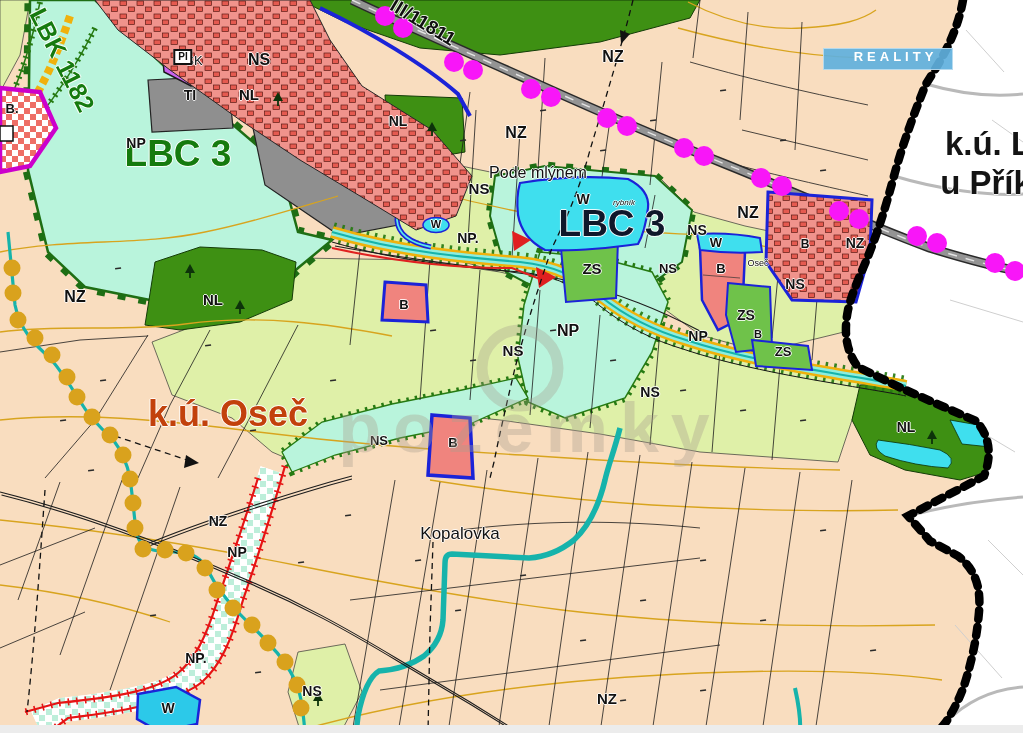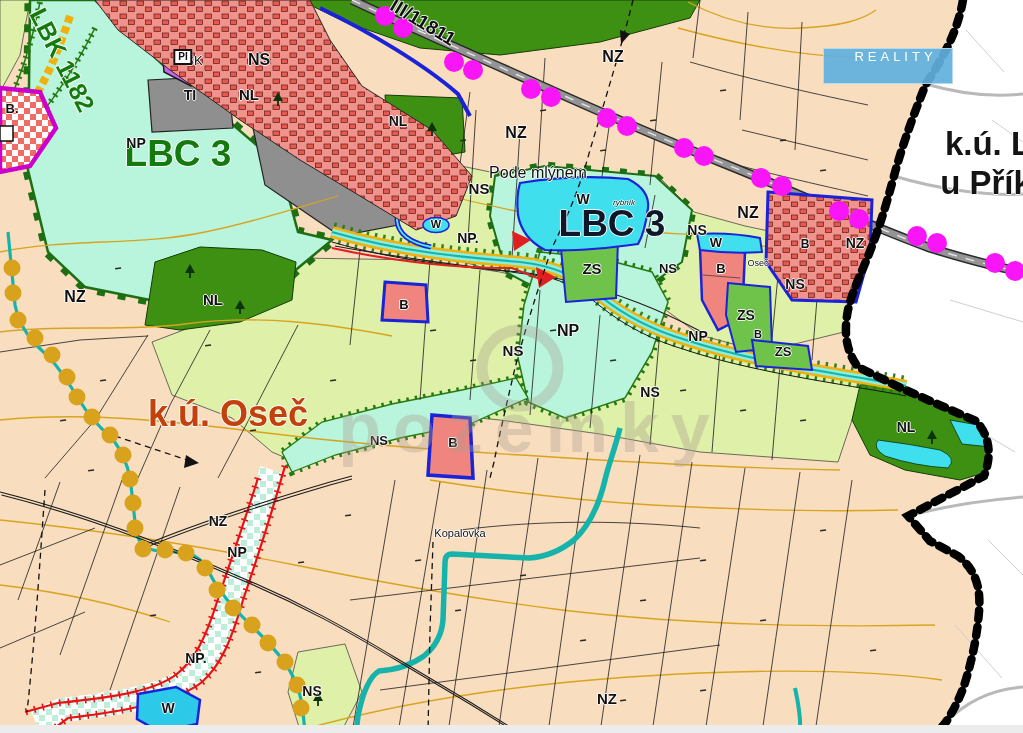--- a/index.html
+++ b/index.html
@@ -4,22 +4,22 @@
 <style>
   html,body{margin:0;padding:0;background:#fff;}
   .stage{position:relative;width:1023px;height:733px;overflow:hidden;background:#f9ddbf;font-family:"Liberation Sans",sans-serif;}
   .stage svg{position:absolute;left:0;top:0;}
   .lbl{position:absolute;white-space:nowrap;line-height:1;color:#111;font-family:"Liberation Sans",sans-serif;
        text-shadow:1px 0 0 rgba(255,255,255,.85),-1px 0 0 rgba(255,255,255,.85),0 1px 0 rgba(255,255,255,.85),0 -1px 0 rgba(255,255,255,.85);}
   .pi-box{background:#fff;border:2px solid #111;padding:1px 3px;text-shadow:none;}
   .logo{position:absolute;left:823px;top:47px;width:130px;}
   .logo-top{height:41px;background:rgba(222,76,72,.87);border:1px solid rgba(255,255,255,.5);box-sizing:border-box;
             color:#fff;font-weight:800;font-style:italic;font-size:33px;text-align:center;line-height:39px;letter-spacing:1px;}
-  .logo-bottom{height:36px;margin-top:1px;background:rgba(96,176,221,.92);border:1px solid rgba(255,255,255,.5);box-sizing:border-box;
-            color:#fff;font-weight:400;font-size:13px;letter-spacing:4px;text-align:center;line-height:16px;padding-left:15px;}
+  .logo-bottom{height:22px;margin-top:1px;background:rgba(96,176,221,.92);border:1px solid rgba(255,255,255,.5);box-sizing:border-box;
+            color:#fff;font-weight:700;font-size:13px;letter-spacing:4px;text-align:center;line-height:16px;padding-left:15px;}
   .watermark{position:absolute;left:280px;top:388px;width:500px;text-align:center;font-size:70px;font-weight:700;
             letter-spacing:12px;color:rgba(168,158,142,.36);}
   .bottom-strip{position:absolute;left:0;top:725px;width:1023px;height:8px;background:#ececec;}
 </style>
 </head>
 <body>
 
 <div class="stage">
 <svg width="1023" height="733" viewBox="0 0 1023 733">
   <defs>
@@ -402,21 +402,21 @@
       <div class="lbl" style="left: 805px; top: 244px; font-size: 12px; font-weight: 700; transform: translate(-50%, -50%);">B</div>
       <div class="lbl" style="left: 12px; top: 108px; font-size: 13px; font-weight: 700; transform: translate(-50%, -50%);">B.</div>
       <div class="lbl" style="left: 583px; top: 199px; font-size: 14px; font-weight: 700; transform: translate(-50%, -50%);">W</div>
       <div class="lbl" style="left: 716px; top: 242px; font-size: 13px; font-weight: 700; transform: translate(-50%, -50%);">W</div>
       <div class="lbl" style="left: 436px; top: 224px; font-size: 11px; font-weight: 700; transform: translate(-50%, -50%);">W</div>
       <div class="lbl" style="left: 168px; top: 708px; font-size: 14px; font-weight: 700; transform: translate(-50%, -50%);">W</div>
       <div class="lbl" style="left: 190px; top: 95px; font-size: 14px; font-weight: 700; transform: translate(-50%, -50%);">TI</div>
       <div class="lbl" style="left: 194px; top: 45px; font-size: 13px; font-weight: 400; transform: translate(-50%, -50%); margin-top: 15px;">SK</div>
       <div class="lbl pi-box" style="left: 183px; top: 57px; font-size: 10px; font-weight: 700; transform: translate(-50%, -50%);">PI</div>
       <div class="lbl" style="left: 538px; top: 173px; font-size: 16px; font-weight: 400; transform: translate(-50%, -50%);">Pode mlýnem</div>
-      <div class="lbl" style="left: 460px; top: 533px; font-size: 11px; font-weight: 400; transform: translate(-50%, -50%);">Kopalovka</div>
+      <div class="lbl" style="left: 460px; top: 533px; font-size: 17px; font-weight: 400; transform: translate(-50%, -50%);">Kopalovka</div>
       <div class="lbl" style="left: 758px; top: 263px; font-size: 9px; font-weight: 400; transform: translate(-50%, -50%);">Oseč</div>
       <div class="lbl" style="left: 624px; top: 203px; font-size: 8px; font-weight: 400; font-style: italic; transform: translate(-50%, -50%);">rybník</div>
     </div>
 
 <div class="logo">
   <div class="logo-bottom">REALITY</div>
 </div>
 
 <div class="watermark">pozemky</div>
 <div class="bottom-strip"></div>

